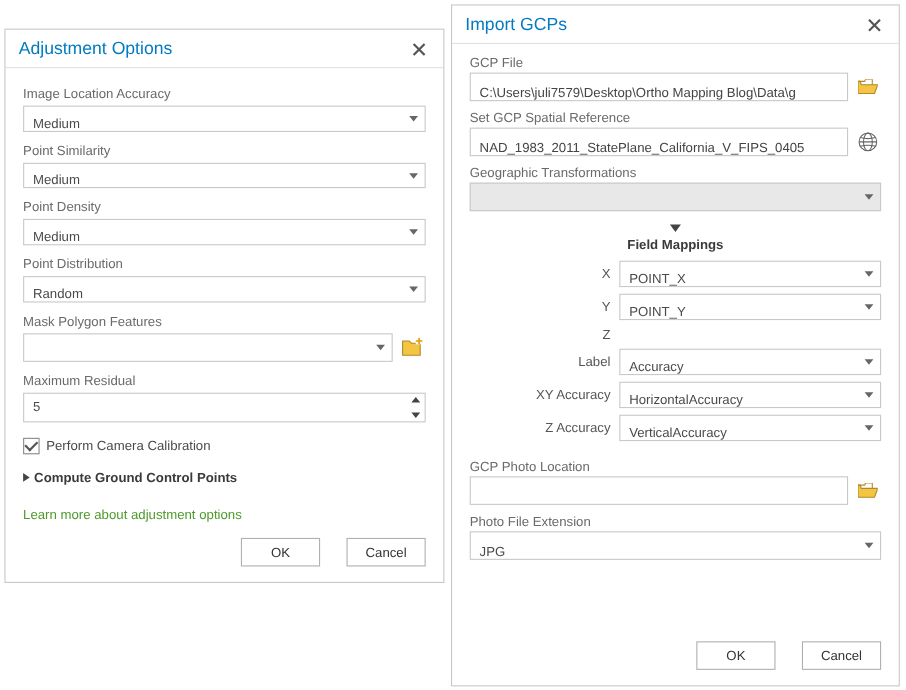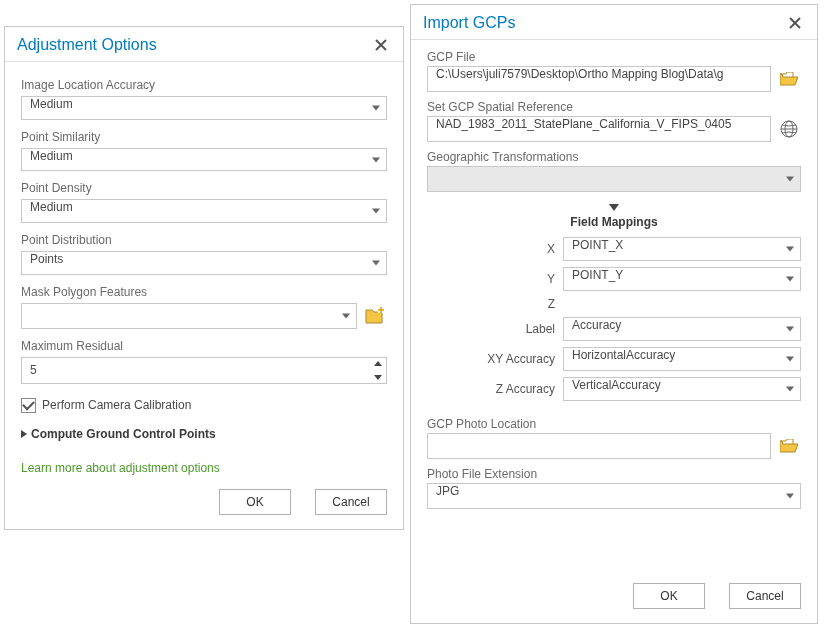--- a/index.html
+++ b/index.html
@@ -53,21 +53,21 @@
   .field-label {
     color: #6a6a6a;
     margin-top: 6px;
   }
   .select {
     position: relative;
     border: 1px solid #c8c8c8;
     background: #fff;
     height: 26px;
     display: flex;
-    align-items: flex-start;
+    align-items: flex-end;
     padding: 0 22px 0 8px;
     font-size: 12px;
     color: #4a4a4a;
     cursor: pointer;
   }
   .select.disabled { background: #e8e8e8; color:#888; }
   .select .caret {
     position: absolute; right: 6px; top: 50%; transform: translateY(-50%);
     width: 0; height: 0;
     border-left: 4px solid transparent;
@@ -146,21 +146,21 @@
   .exp2-icon {
     width:0; height:0;
     border-left:5px solid transparent;
     border-right:5px solid transparent;
     border-top:7px solid #444;
   }
   .text-input {
     border:1px solid #c8c8c8;
     height:26px;
     padding:0 8px;
-    display:flex; align-items:flex-start;
+    display:flex; align-items:flex-end;
     flex:1;
     color:#444;
     background:#fff;
   }
   .folder-icon svg, .globe-icon svg, .addlayer-icon svg { display:block; }
 </style>
 </head>
 <body>
 
 <div class="dialog dlg-left">
@@ -187,21 +187,21 @@
     </div>
 
     <div class="field-label">Point Density</div>
     <div class="select">
       <span>Medium</span>
         <div class="caret"></div>
     </div>
 
     <div class="field-label">Point Distribution</div>
     <div class="select">
-      <span>Points</span>
+      <span>Random</span>
         <div class="caret"></div>
     </div>
 
     <div class="field-label">Mask Polygon Features</div>
     <div class="row">
       <div class="select">
         <span></span>
           <div class="caret"></div>
       </div>
       <div class="icon-btn addlayer-icon">

